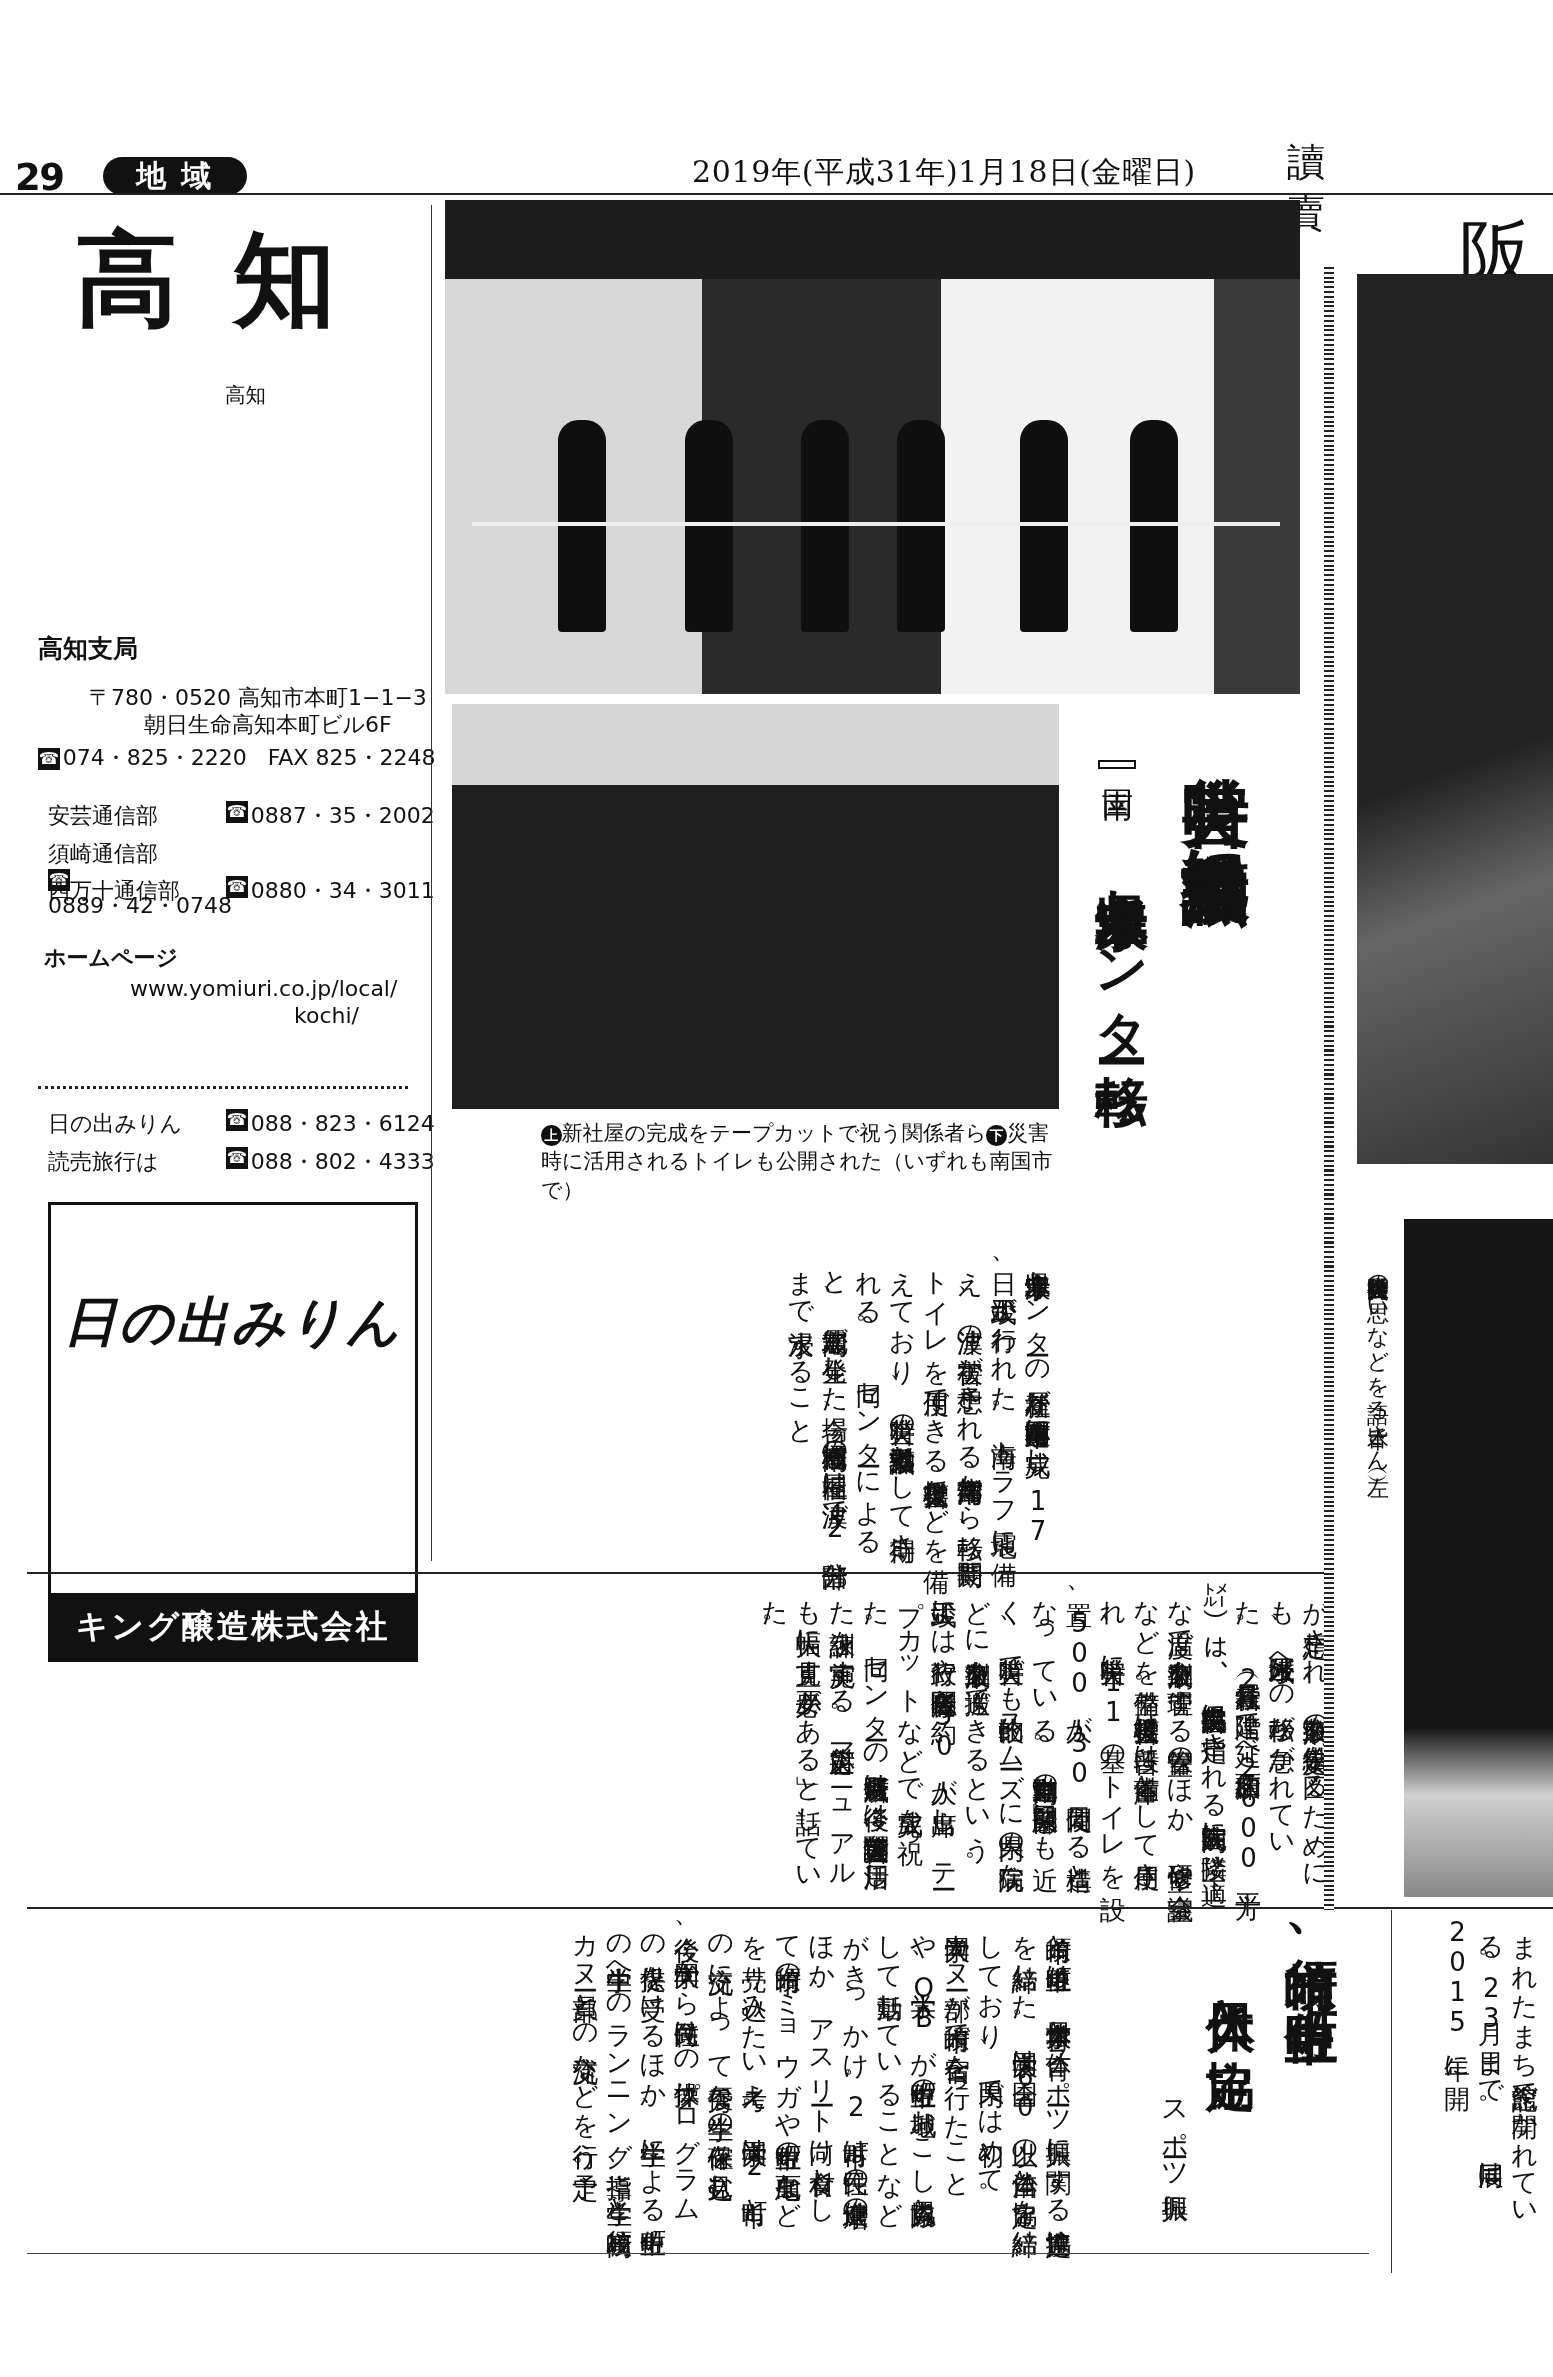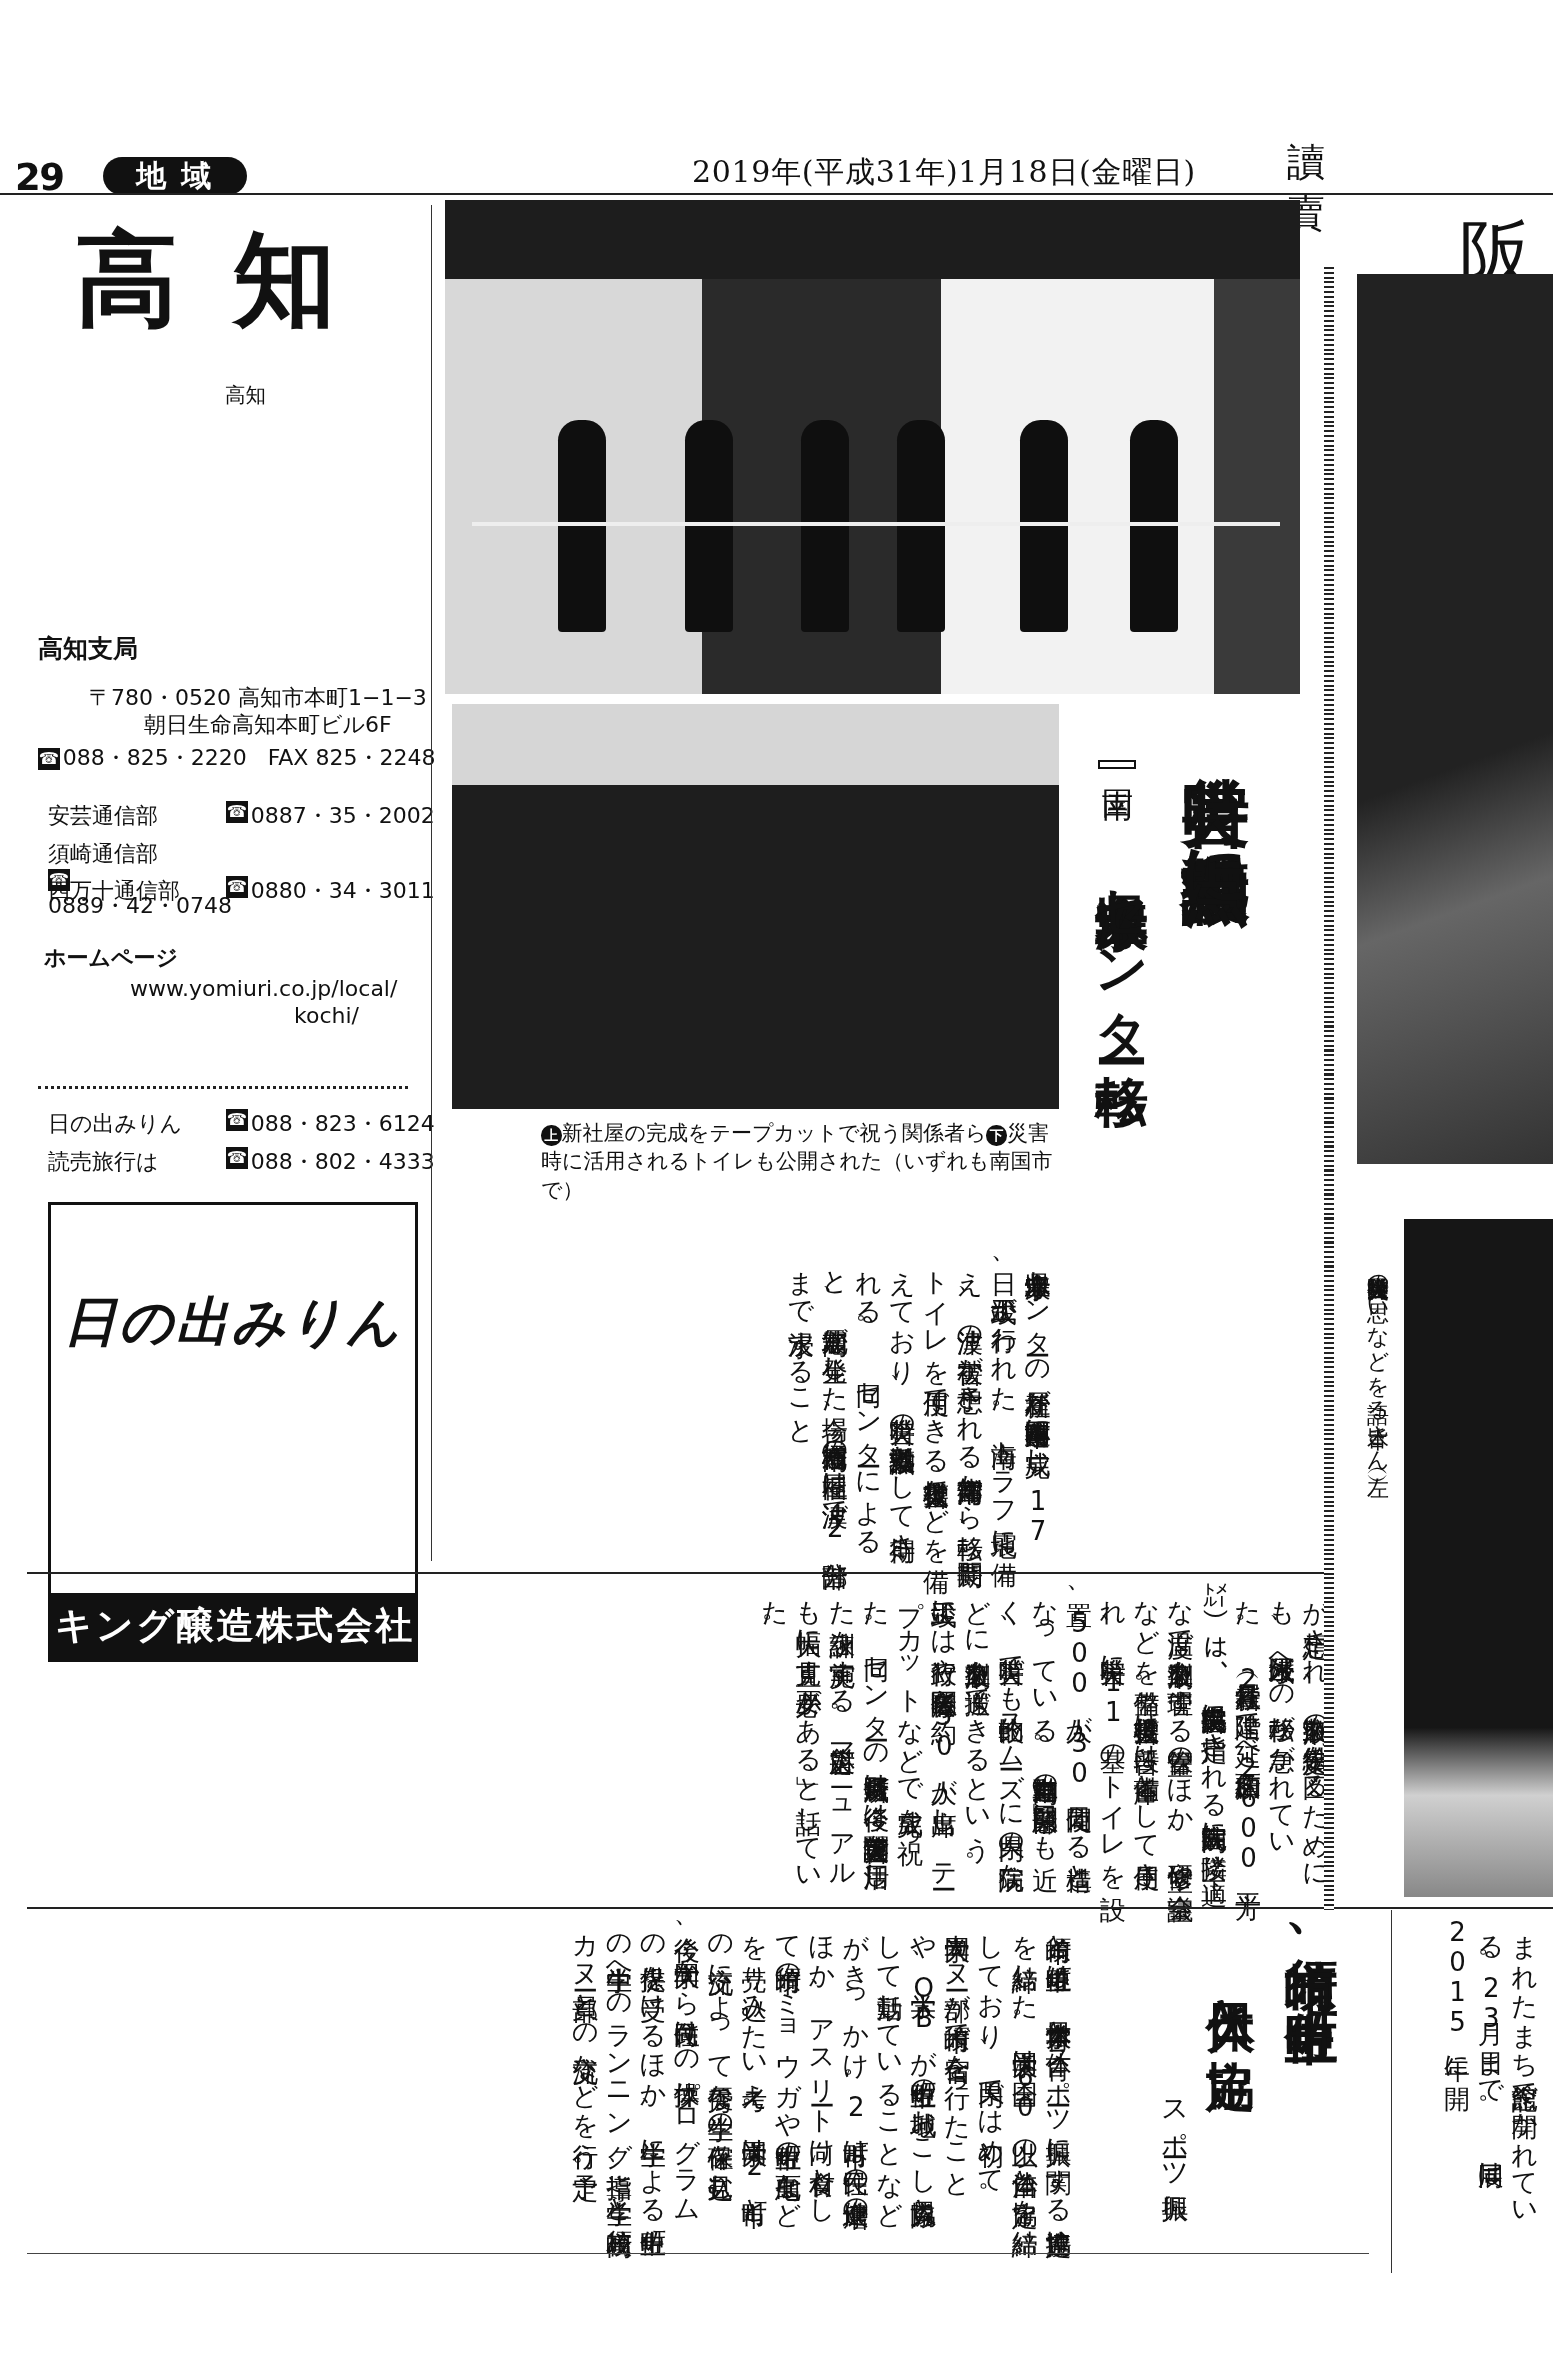--- a/index.html
+++ b/index.html
@@ -20,21 +20,21 @@
   #region-sub{left:225px;top:381px;font-size:20.5px;}
   #left-divider{left:431px;top:205px;width:1.4px;height:1356px;background:#333;}
   .info{font-size:22px;line-height:1.2;}
   .phone{display:inline-block;width:22px;height:22px;background:#111;color:#fff;font-size:16.4px;text-align:center;line-height:22px;vertical-align:middle;margin-right:2.7px;}
   #bureau-title{left:38px;top:632px;font-size:25px;font-weight:bold;}
   .row{position:absolute;left:48px;font-size:22px;display:flex;}
   .row .lbl{width:178px;}
   #dotted{left:38px;top:1086px;width:370px;border-top:3.4px dotted #222;}
   #ad-box{left:48px;top:1202px;width:370px;height:460px;border:3.4px solid #111;box-sizing:border-box;}
   #ad-brand{position:absolute;left:0;top:82px;width:100%;text-align:center;font-size:53px;font-weight:bold;font-family:"DejaVu Serif",serif;letter-spacing:2.7px;font-style:italic;}
-  #ad-footer{position:absolute;left:0;bottom:0;width:100%;height:66px;background:#111;color:#fff;font-size:37px;font-weight:bold;text-align:right;line-height:66px;letter-spacing:2.7px;}
+  #ad-footer{position:absolute;left:0;bottom:0;width:100%;height:66px;background:#111;color:#fff;font-size:32px;font-weight:bold;text-align:center;line-height:66px;letter-spacing:2.7px;}
   #photo-top{left:445px;top:200px;width:855px;height:494px;
       background:
         linear-gradient(180deg,#1d1d1d 0 16%,transparent 16%),
         linear-gradient(90deg,#d8d8d8 0 30%,#2a2a2a 30% 58%,#f2f2f2 58% 90%,#3a3a3a 90%),
         #777;}
   #photo-bottom{left:452px;top:704px;width:607px;height:405px;
       background:
         linear-gradient(180deg,#d6d6d6 0 20%,#1e1e1e 20% 100%),#444;}
   .people{position:absolute;bottom:62px;width:48px;height:212px;background:#0f0f0f;border-radius:20.5px 20.5px 4.1px 4.1px;}
   .ribbon{position:absolute;left:27px;top:322px;width:808px;height:4.1px;background:#eee;}
@@ -72,21 +72,21 @@
 <div id="masthead" class="abs serif">讀賣</div>
 <div id="header-rule" class="abs"></div>
 
 <div id="region-title" class="abs">高知</div>
 <div id="region-sub" class="abs">高知</div>
 
 <div id="bureau-title" class="abs">高知支局</div>
 <div class="abs info" style="left:89px;top:685px;">〒780・0520 高知市本町1−1−3</div>
 <div class="abs info" style="left:144px;top:712px;">朝日生命高知本町ビル6F</div>
 <div class="abs info" style="left:38px;top:745px;">
-  <span class="phone">☎</span><span>088・825・2220</span>
+  <span class="phone">☎</span><span>074・825・2220</span>
   <span style="margin-left:14px">FAX 825・2248</span>
 </div>
 
 <div class="row" style="top:801px;">
   <span class="lbl">安芸通信部</span>
   <span class="phone">☎</span>
     <span>0887・35・2002</span>
 </div>
 <div class="row" style="top:839px;flex-direction:column;">
   <span class="lbl">須崎通信部</span>

